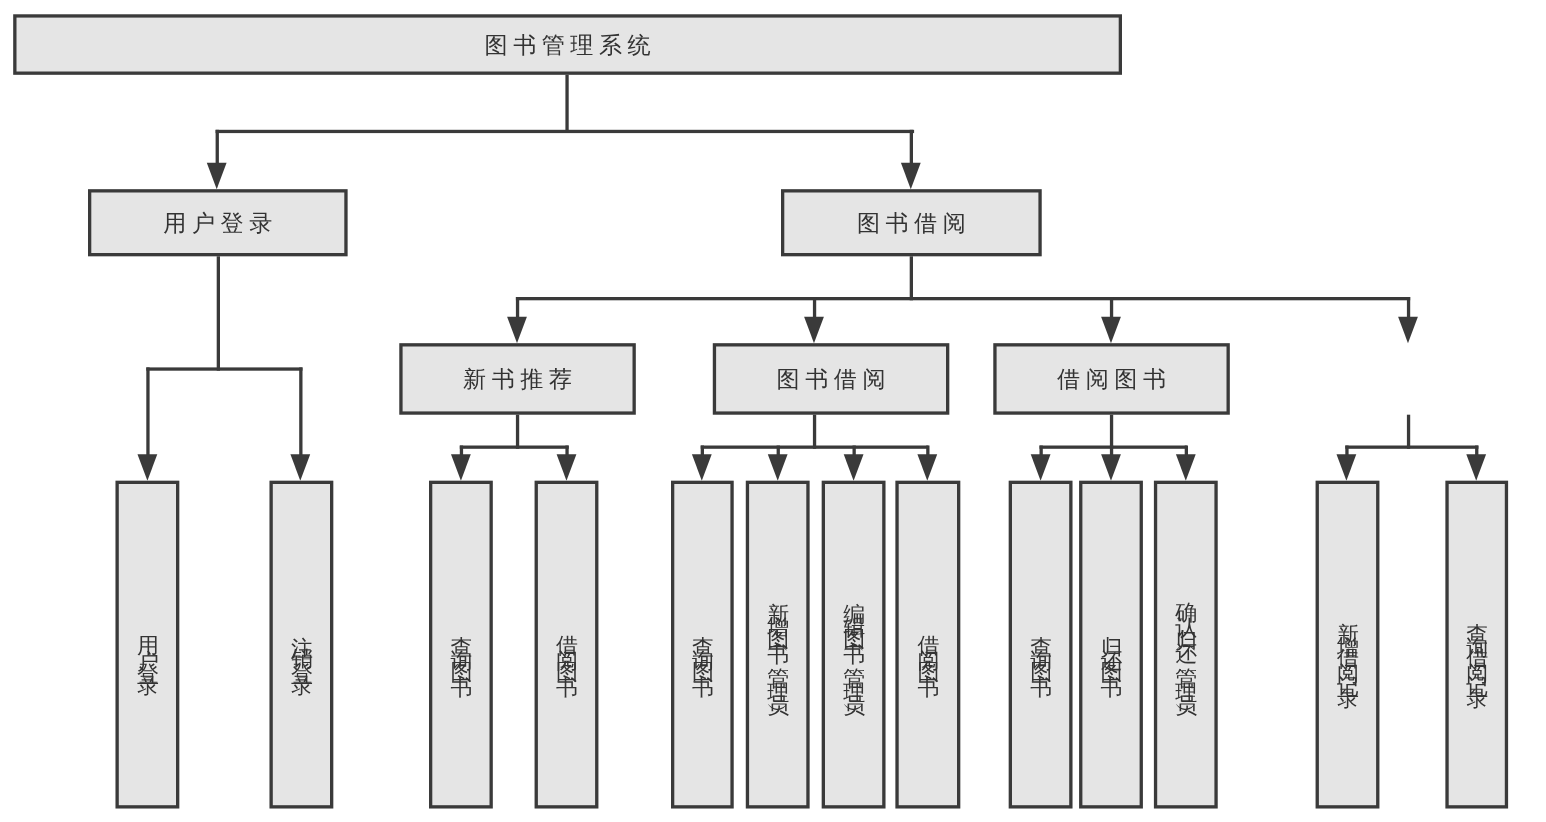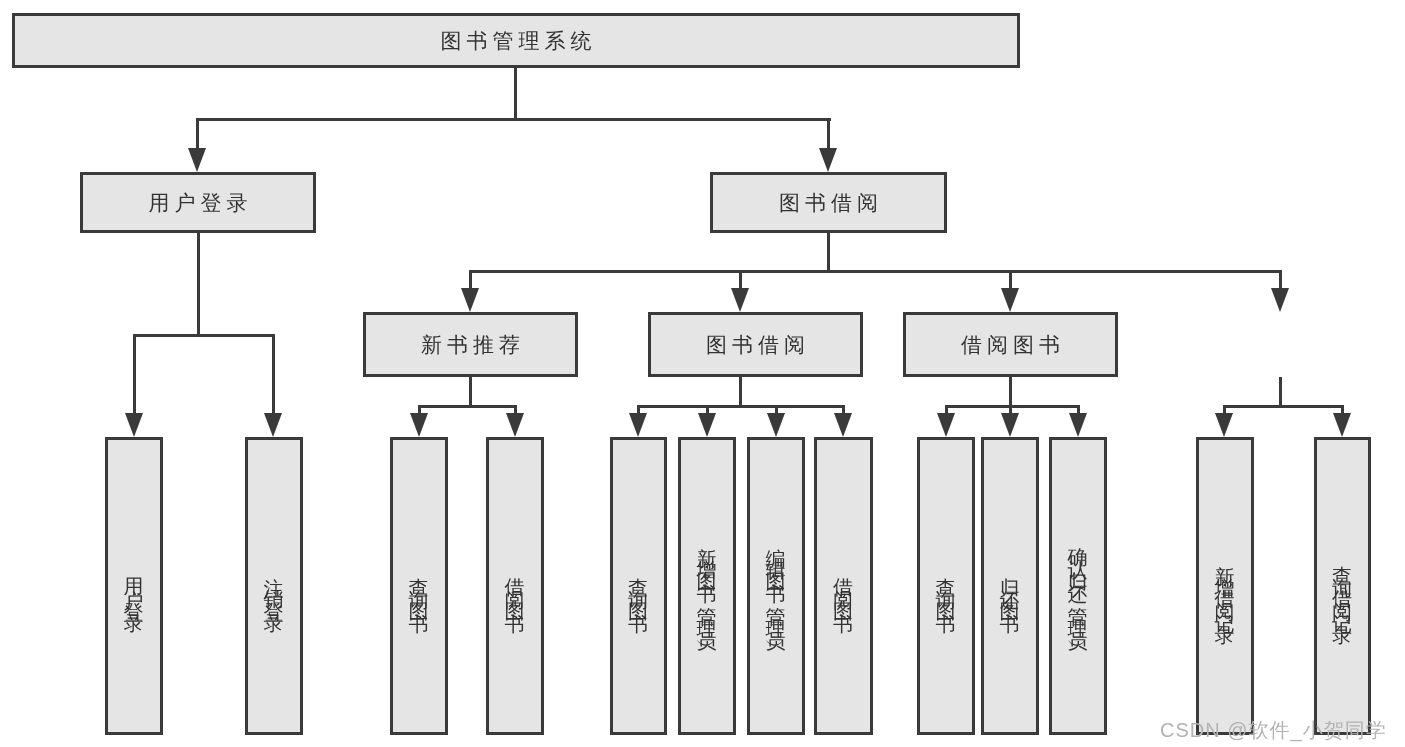--- a/index.html
+++ b/index.html
@@ -177,15 +177,14 @@
   <div class="node leaf" style="left:1049px;width:58px;">
     <span class="vtext">确认归还（管理员）</span>
   </div>
   <div class="node leaf" style="left:1196px;width:58px;">
     <span class="vtext">新增借阅记录</span>
   </div>
   <div class="node leaf" style="left:1314px;width:57px;">
     <span class="vtext">查询借阅记录</span>
   </div>
 
-  <div class="watermark">CSDN @软件_小贺同学</div>
 
 </div>
 
 </body></html>

